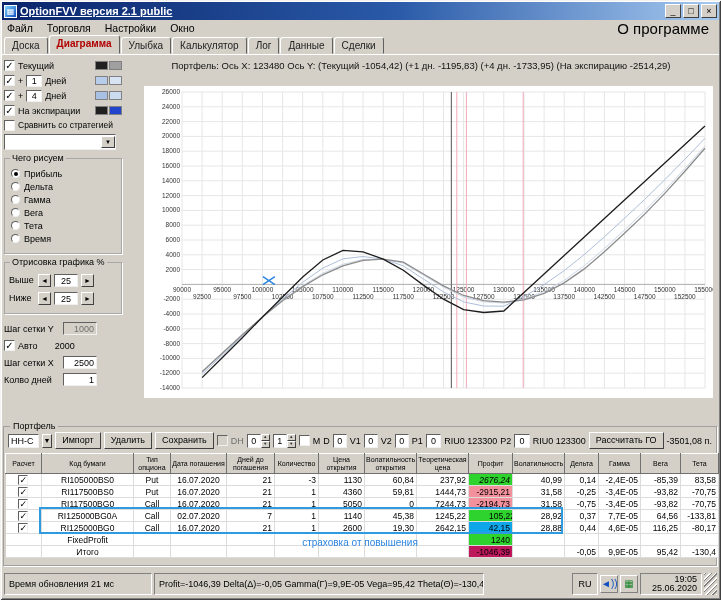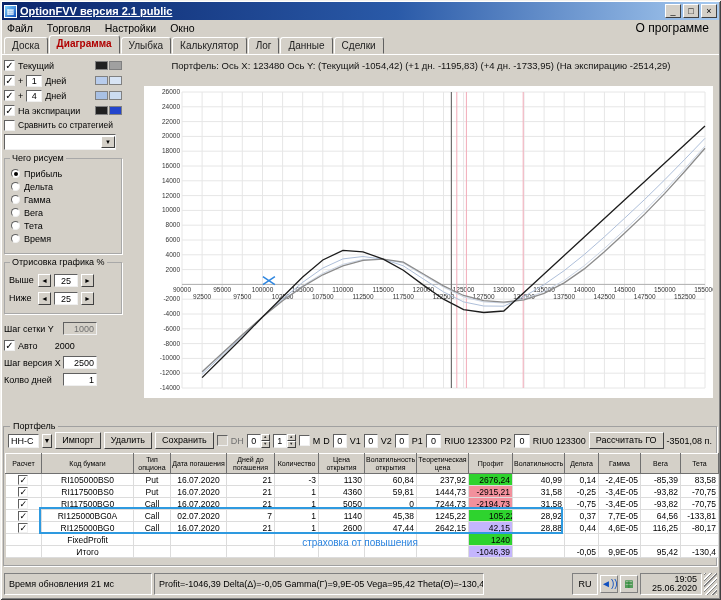--- a/index.html
+++ b/index.html
@@ -10,21 +10,21 @@
   .titlebar{position:absolute;left:2px;top:2px;width:717px;height:18px;
     background:linear-gradient(90deg,#0a246a 0%,#2a5aa8 55%,#a6caf0 100%);
     display:flex;align-items:center;padding:0 2px;color:#fff;}
   .app-icon{width:13px;height:13px;background:linear-gradient(135deg,#7fd4ff,#1050c0);border:1px solid #fff;margin-right:3px;font-size:8px;line-height:11px;text-align:center;color:#fff;}
   .title-text{font-size:11px;font-weight:bold;flex:1;white-space:nowrap;overflow:hidden;text-decoration:underline;}
   .wbtn{width:16px;height:14px;margin-left:2px;background:#d4d0c8;color:#000;font-size:9px;line-height:12px;text-align:center;
     border:1px solid;border-color:#fff #404040 #404040 #fff;}
   
   .menubar{position:absolute;left:0;top:20px;width:717px;height:16px;display:flex;align-items:center;font-size:10.5px;}
   .mitem{padding:1px 7px;}
-  .menu-right{margin-left:auto;padding-right:8px;font-size:12px;}
+  .menu-right{margin-left:auto;padding-right:8px;font-size:15px;}
   
   .tabbar{position:absolute;left:2px;top:36px;width:717px;height:19px;display:flex;align-items:flex-end;padding-left:2px;
     border-bottom:1px solid #fff;}
   .tab{font-size:10px;padding:2px 7px 2px 7px;background:#d4d0c8;border:1px solid;border-color:#fff #606060 #d4d0c8 #fff;
     border-radius:3px 3px 0 0;margin-right:1px;height:17px;color:#222;}
   .tab.active{font-weight:bold;color:#b00000;height:19px;border-bottom-color:#d4d0c8;}
   
   .sidebar{position:absolute;left:4px;top:58px;width:118px;height:364px;font-size:9px;}
   .srow{display:flex;align-items:center;height:15px;gap:3px;}
   .cb{display:inline-block;width:11px;height:11px;background:#fff;border:1px solid;border-color:#606060 #f0f0f0 #f0f0f0 #606060;
@@ -214,21 +214,21 @@
     <div class="frow" style="margin-top:6px;">
       <span class="slbl" style="width:56px;">Шаг сетки Y</span>
       <span class="finput dis">1000</span>
     </div>
     <div class="frow">
       <span class="cb">✓</span>
       <span class="slbl">Авто</span>
       <span class="slbl" style="margin-left:14px;">2000</span>
     </div>
     <div class="frow">
-      <span class="slbl" style="width:56px;">Шаг версия X</span>
+      <span class="slbl" style="width:56px;">Шаг сетки X</span>
       <span class="finput">2500</span>
     </div>
     <div class="frow">
       <span class="slbl" style="width:56px;">Колво дней</span>
       <span class="finput">1</span>
     </div>
   </div>
 
   <div class="chart-area">
     <div class="chart-header">Портфель:  Ось X: 123480  Ось Y:  (Текущий -1054,42)  (+1 дн. -1195,83)  (+4 дн. -1733,95)  (На экспирацию -2514,29)</div>
@@ -423,21 +423,21 @@
           <tr>
             <td class="c-center"><span class="cb small">✓</span></td>
             <td class="c-center">RI105000BS0</td>
             <td class="c-center">Put</td>
             <td class="c-center">16.07.2020</td>
             <td class="c-right">21</td>
             <td class="c-right">-3</td>
             <td class="c-right">1130</td>
             <td class="c-right">60,84</td>
             <td class="c-right">237,92</td>
-            <td class="c-right" style="background: rgb(46, 211, 46);">2676,24</td>
+            <td class="c-right" style="background: rgb(46, 211, 46); font-style: italic;">2676,24</td>
             <td class="c-right">40,99</td>
             <td class="c-right">0,14</td>
             <td class="c-right">-2,4E-05</td>
             <td class="c-right">-85,39</td>
             <td class="c-right">83,58</td>
           </tr>
           <tr>
             <td class="c-center"><span class="cb small">✓</span></td>
             <td class="c-center">RI117500BS0</td>
             <td class="c-center">Put</td>
@@ -489,23 +489,23 @@
             <td class="c-right">-133,81</td>
           </tr>
           <tr>
             <td class="c-center"><span class="cb small">✓</span></td>
             <td class="c-center">RI125000BG0</td>
             <td class="c-center">Call</td>
             <td class="c-center">16.07.2020</td>
             <td class="c-right">21</td>
             <td class="c-right">1</td>
             <td class="c-right">2600</td>
-            <td class="c-right">47,44</td>
+            <td class="c-right">19,30</td>
             <td class="c-right">2642,15</td>
-            <td class="c-right" style="background: #c4b5fd;">42,15</td>
+            <td class="c-right" style="background: #0ea5e9;">42,15</td>
             <td class="c-right">28,88</td>
             <td class="c-right">0,44</td>
             <td class="c-right">4,6E-05</td>
             <td class="c-right">116,25</td>
             <td class="c-right">-80,17</td>
           </tr>
           <tr>
             <td class="c-center"></td>
             <td class="c-center">FixedProfit</td>
             <td class="c-center"></td>
@@ -525,21 +525,21 @@
           <tr>
             <td class="c-center"></td>
             <td class="c-center">Итого</td>
             <td class="c-center"></td>
             <td class="c-center"></td>
             <td class="c-right"></td>
             <td class="c-right"></td>
             <td class="c-right"></td>
             <td class="c-right"></td>
             <td class="c-right"></td>
-            <td class="c-right" style="background: #c4b5fd; padding-left: 6px;">-1046,39</td>
+            <td class="c-right" style="background: #be185d; padding-left: 6px;">-1046,39</td>
             <td class="c-right"></td>
             <td class="c-right">-0,05</td>
             <td class="c-right">9,9E-05</td>
             <td class="c-right">95,42</td>
             <td class="c-right">-130,4</td>
           </tr>
         </tbody>
     </table>
   </div>
 

